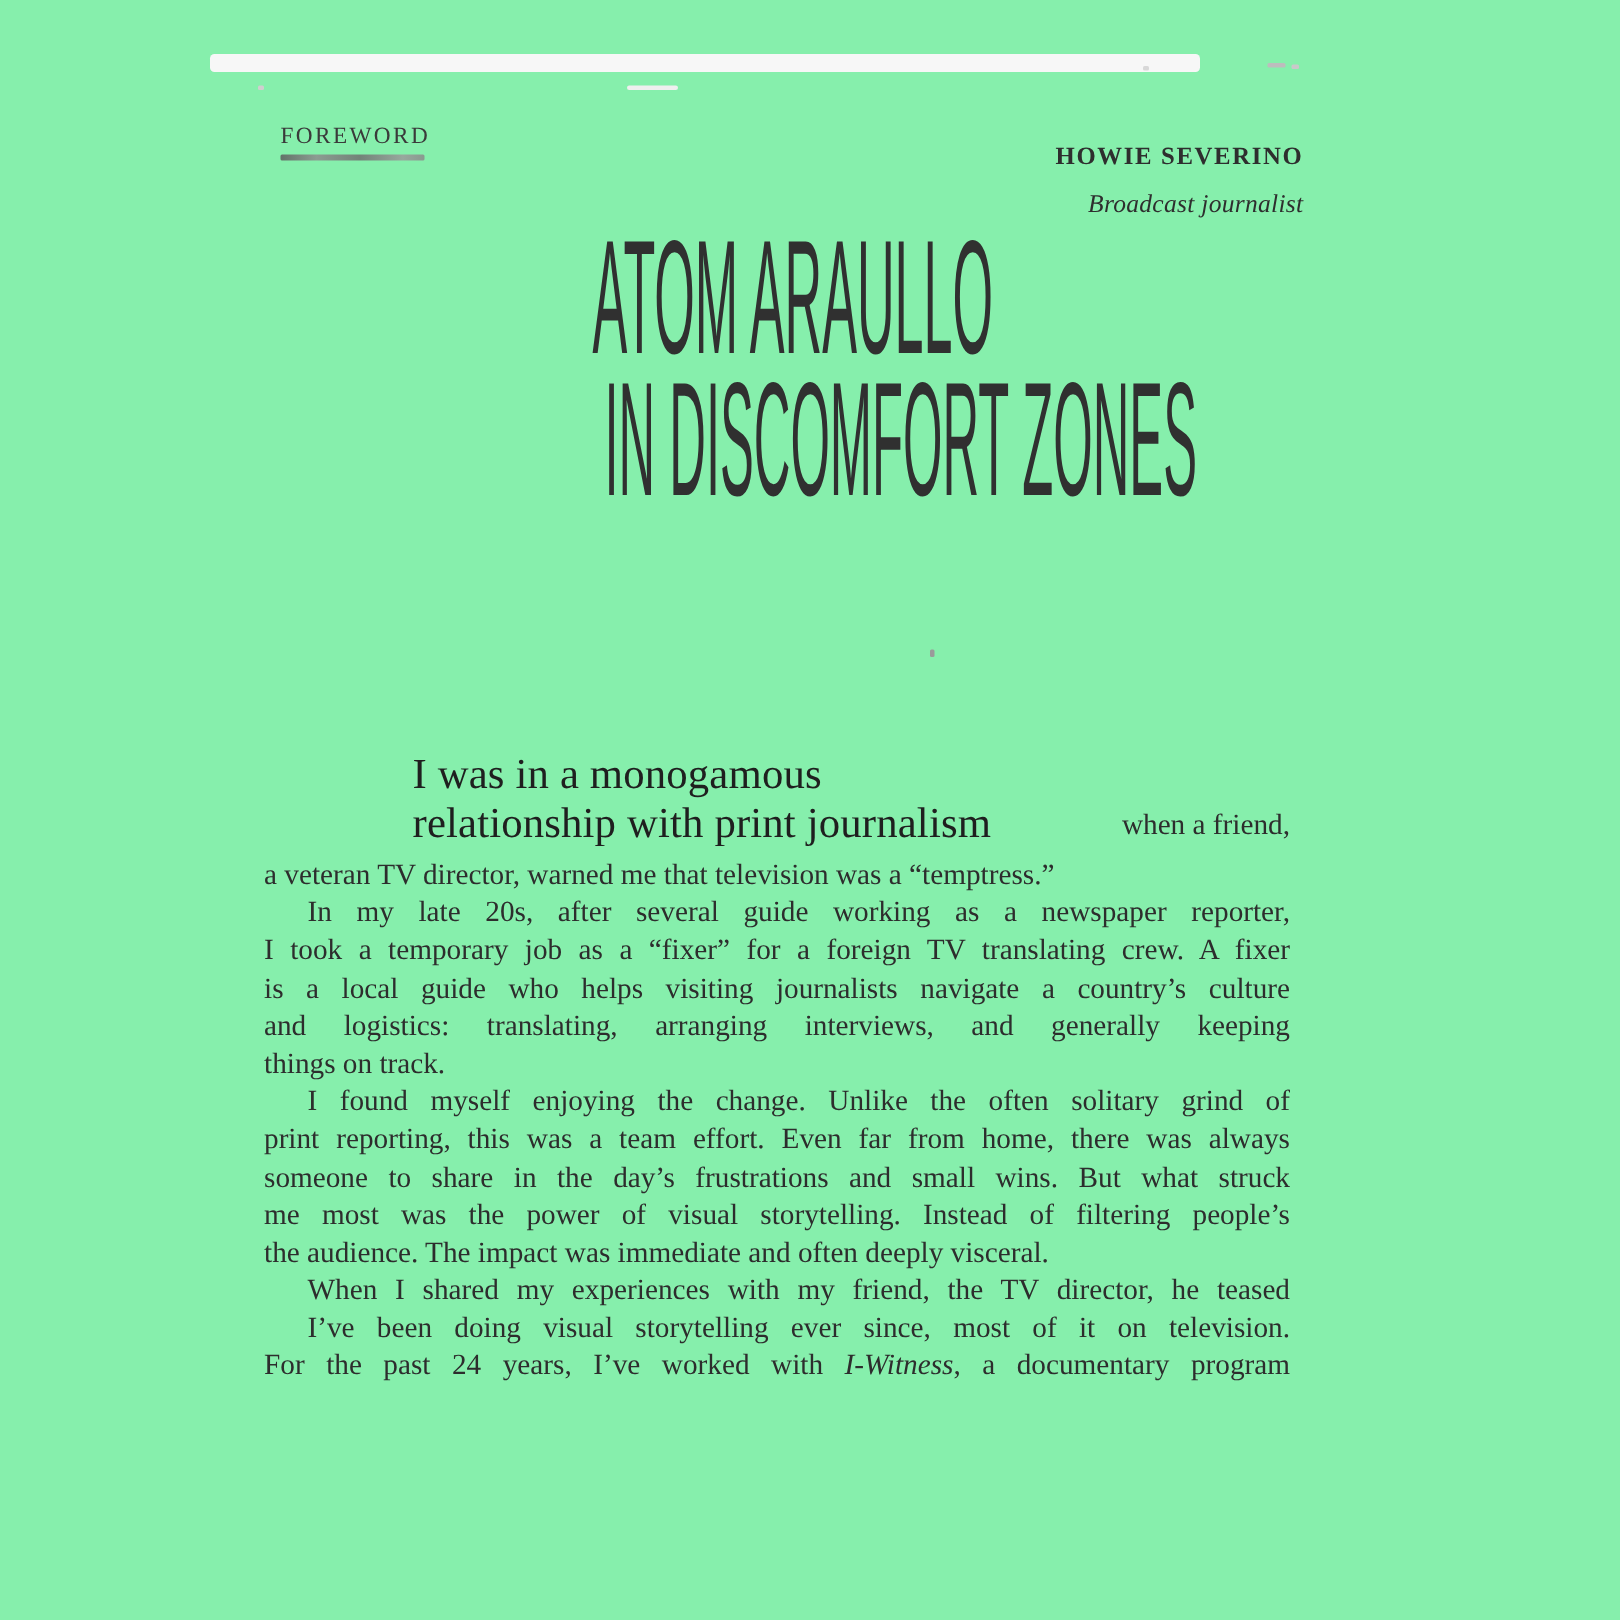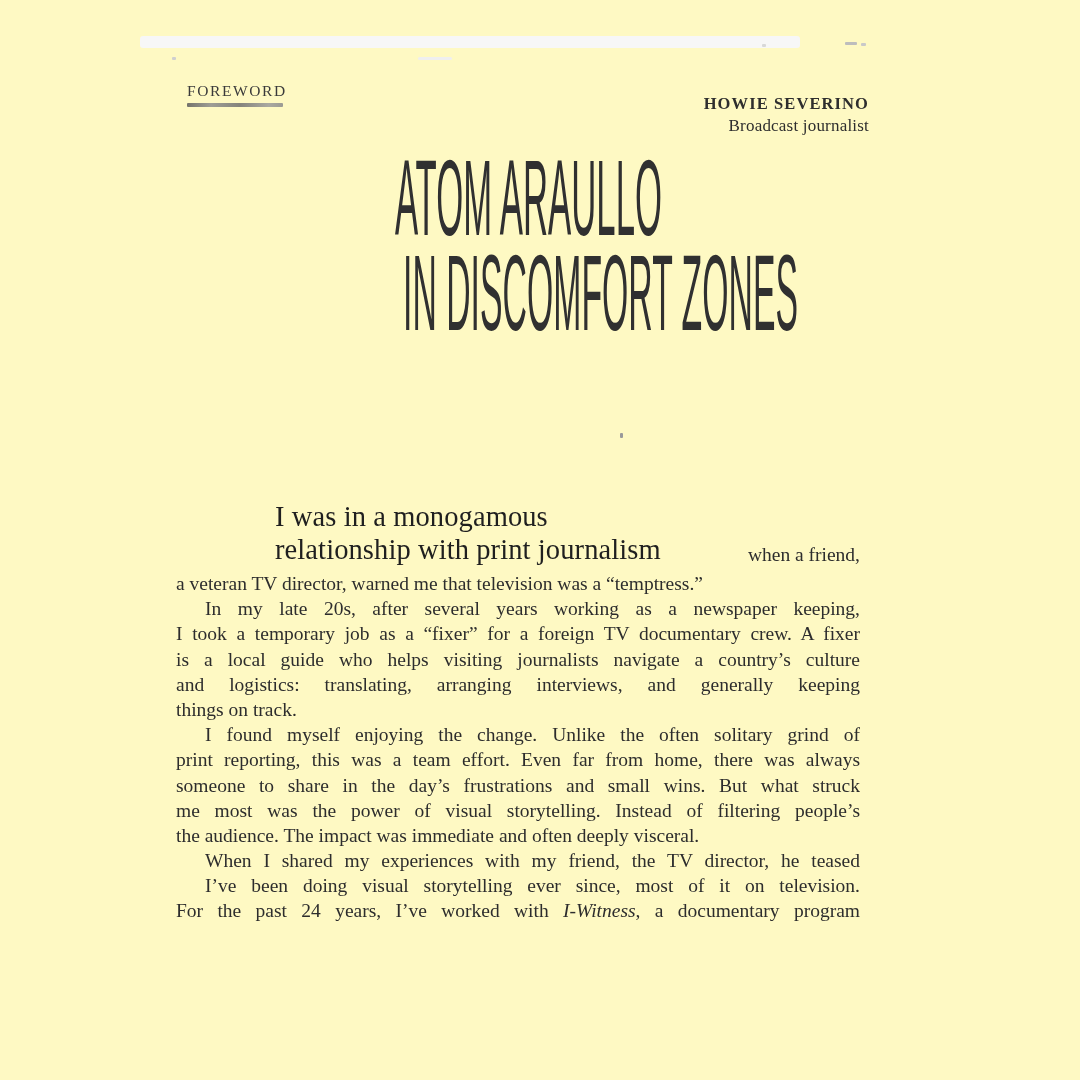--- a/index.html
+++ b/index.html
@@ -1,19 +1,19 @@
 <!DOCTYPE html>
 <html><head>
 <meta charset="utf-8">
 <style>
   html,body{margin:0;padding:0;background:#ffffff;}
   .canvas{
     position:relative;
     width:1080px;height:1080px;
-    background:#fef9c3;
+    background:#86efac;
     overflow:hidden;
     font-family:"Liberation Serif", serif;
     color:#2d2d2d;
   }
 
   
   .artifact{position:absolute;pointer-events:none;}
   .scan-band{top:36px;left:140px;width:660px;height:12px;background:#f7f7f7;border-radius:3px;}
   .dot-a{top:57px;left:172px;width:4px;height:3px;background:#cfcfcf;border-radius:1px;}
   .smudge-a{top:57px;left:418px;width:34px;height:3px;background:#efefef;border-radius:2px;}
@@ -31,39 +31,39 @@
   }
   .foreword-rule{
     margin-top:3px;width:96px;height:4px;
     background:linear-gradient(90deg,#5c5c5c,#8d8d8d 25%,#6f6f6f 55%,#9b9b9b 85%,#8a8a8a);
     opacity:.85;border-radius:1px;
   }
   .header-right{
     position:absolute;right:211px;top:94px;text-align:right;color:#2e2e2e;
   }
   .author-name{font-size:16.5px;font-weight:bold;letter-spacing:1.1px;}
-  .author-title{font-size:17px;margin-top:2px;letter-spacing:.2px;}
+  .author-title{font-size:17px;font-style:italic;margin-top:12px;letter-spacing:.2px;}
 
   
   .title-svg{position:absolute;left:0;top:0;width:1080px;height:360px;}
   .title-svg text{
     font-family:"Liberation Sans", sans-serif;
     fill:#303030;
   }
 
   
   .body-block{
     position:absolute;left:176px;top:500px;width:684px;
     font-size:19.5px;line-height:25.2px;color:#2d2d2d;
   }
   .lead{padding-left:99px;}
   .lead .big{
     font-size:28.5px;line-height:33px;color:#1f1f1f;letter-spacing:.1px;
   }
-  .lead-line2{display:flex;align-items:center;justify-content:space-between;gap:16px;}
+  .lead-line2{display:flex;align-items:flex-start;justify-content:space-between;gap:16px;}
   .lead-continuation{
     font-size:19.5px;color:#2d2d2d;position:relative;top:5px;white-space:nowrap;margin-left:11px;
   }
   .lines{margin-top:5px;}
   .line{height:25.2px;white-space:nowrap;}
   .line.just{text-align:justify;text-align-last:justify;white-space:normal;}
   .line.indent{text-indent:29px;}
   .it{font-style:italic;}
 </style>
 </head>
@@ -100,22 +100,22 @@
       <div class="big">I was in a monogamous</div>
       <div class="lead-line2">
         <span class="big">relationship with print journalism</span>
         <span class="lead-continuation">when a friend,</span>
       </div>
     </div>
 
     <div class="lines">
       <div class="line">a veteran TV director, warned me that television was a “temptress.”</div>
 
-      <div class="line just indent">In my late 20s, after several years working as a newspaper keeping,</div>
-      <div class="line just">I took a temporary job as a “fixer” for a foreign TV documentary crew. A fixer</div>
+      <div class="line just indent">In my late 20s, after several guide working as a newspaper reporter,</div>
+      <div class="line just">I took a temporary job as a “fixer” for a foreign TV translating crew. A fixer</div>
       <div class="line just">is a local guide who helps visiting journalists navigate a country’s culture</div>
       <div class="line just">and logistics: translating, arranging interviews, and generally keeping</div>
       <div class="line">things on track.</div>
 
       <div class="line just indent">I found myself enjoying the change. Unlike the often solitary grind of</div>
       <div class="line just">print reporting, this was a team effort. Even far from home, there was always</div>
       <div class="line just">someone to share in the day’s frustrations and small wins. But what struck</div>
       <div class="line just">me most was the power of visual storytelling. Instead of filtering people’s</div>
       <div class="line">the audience. The impact was immediate and often deeply visceral.</div>
 

